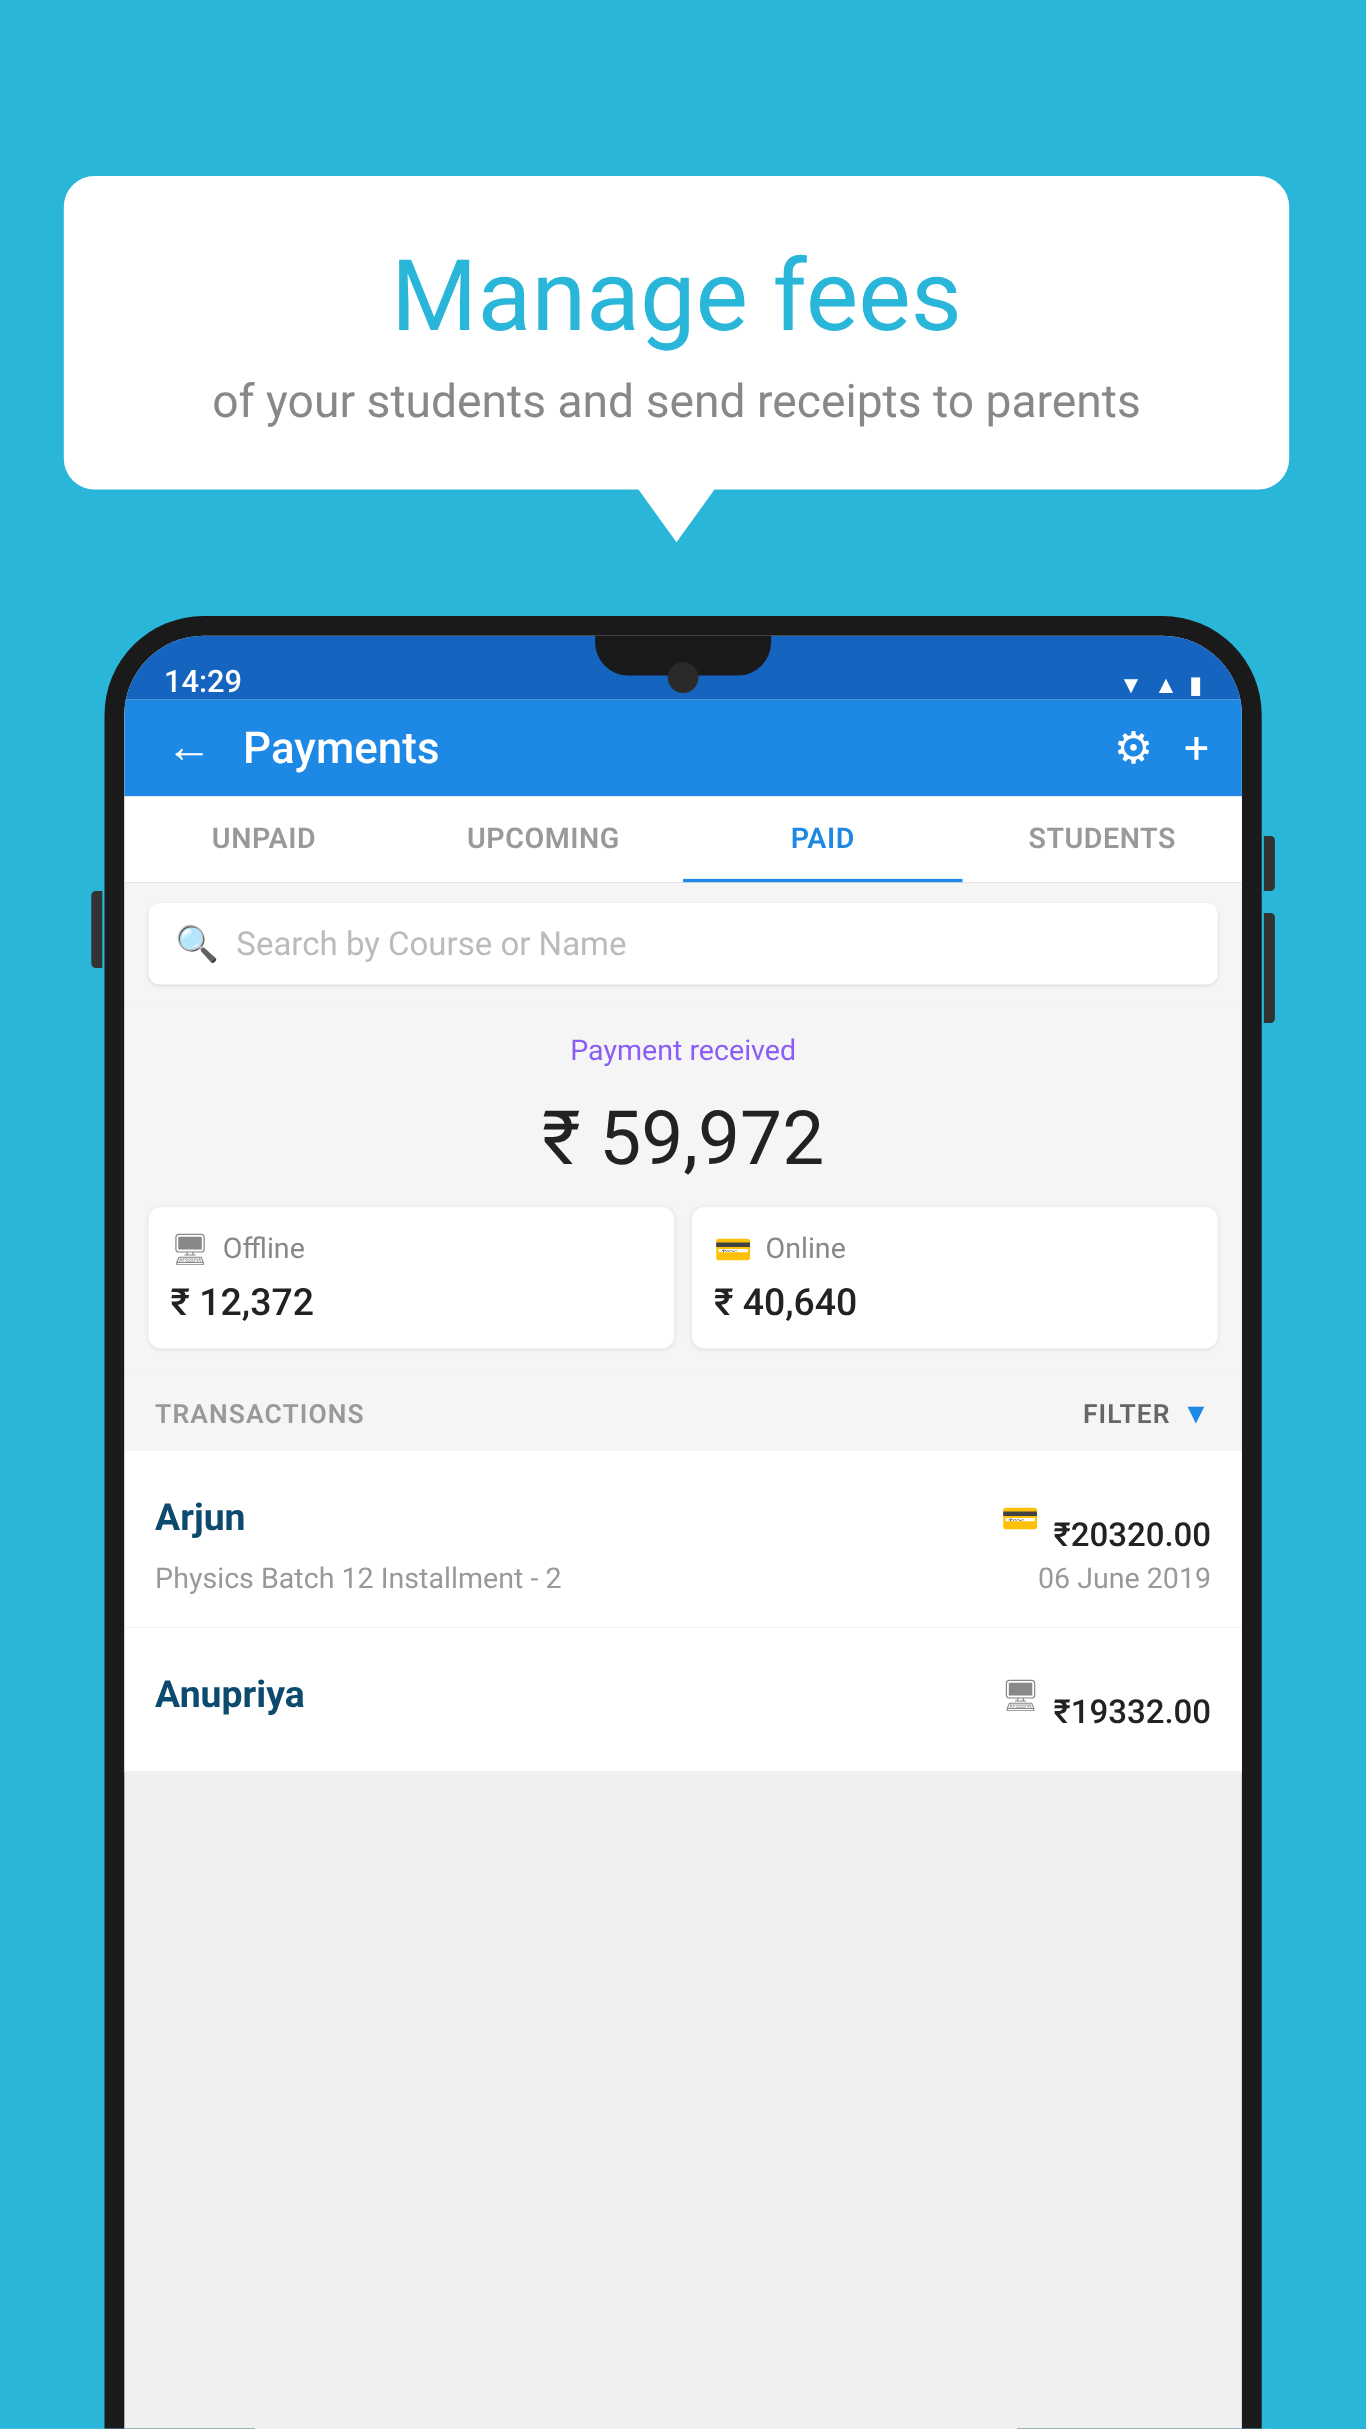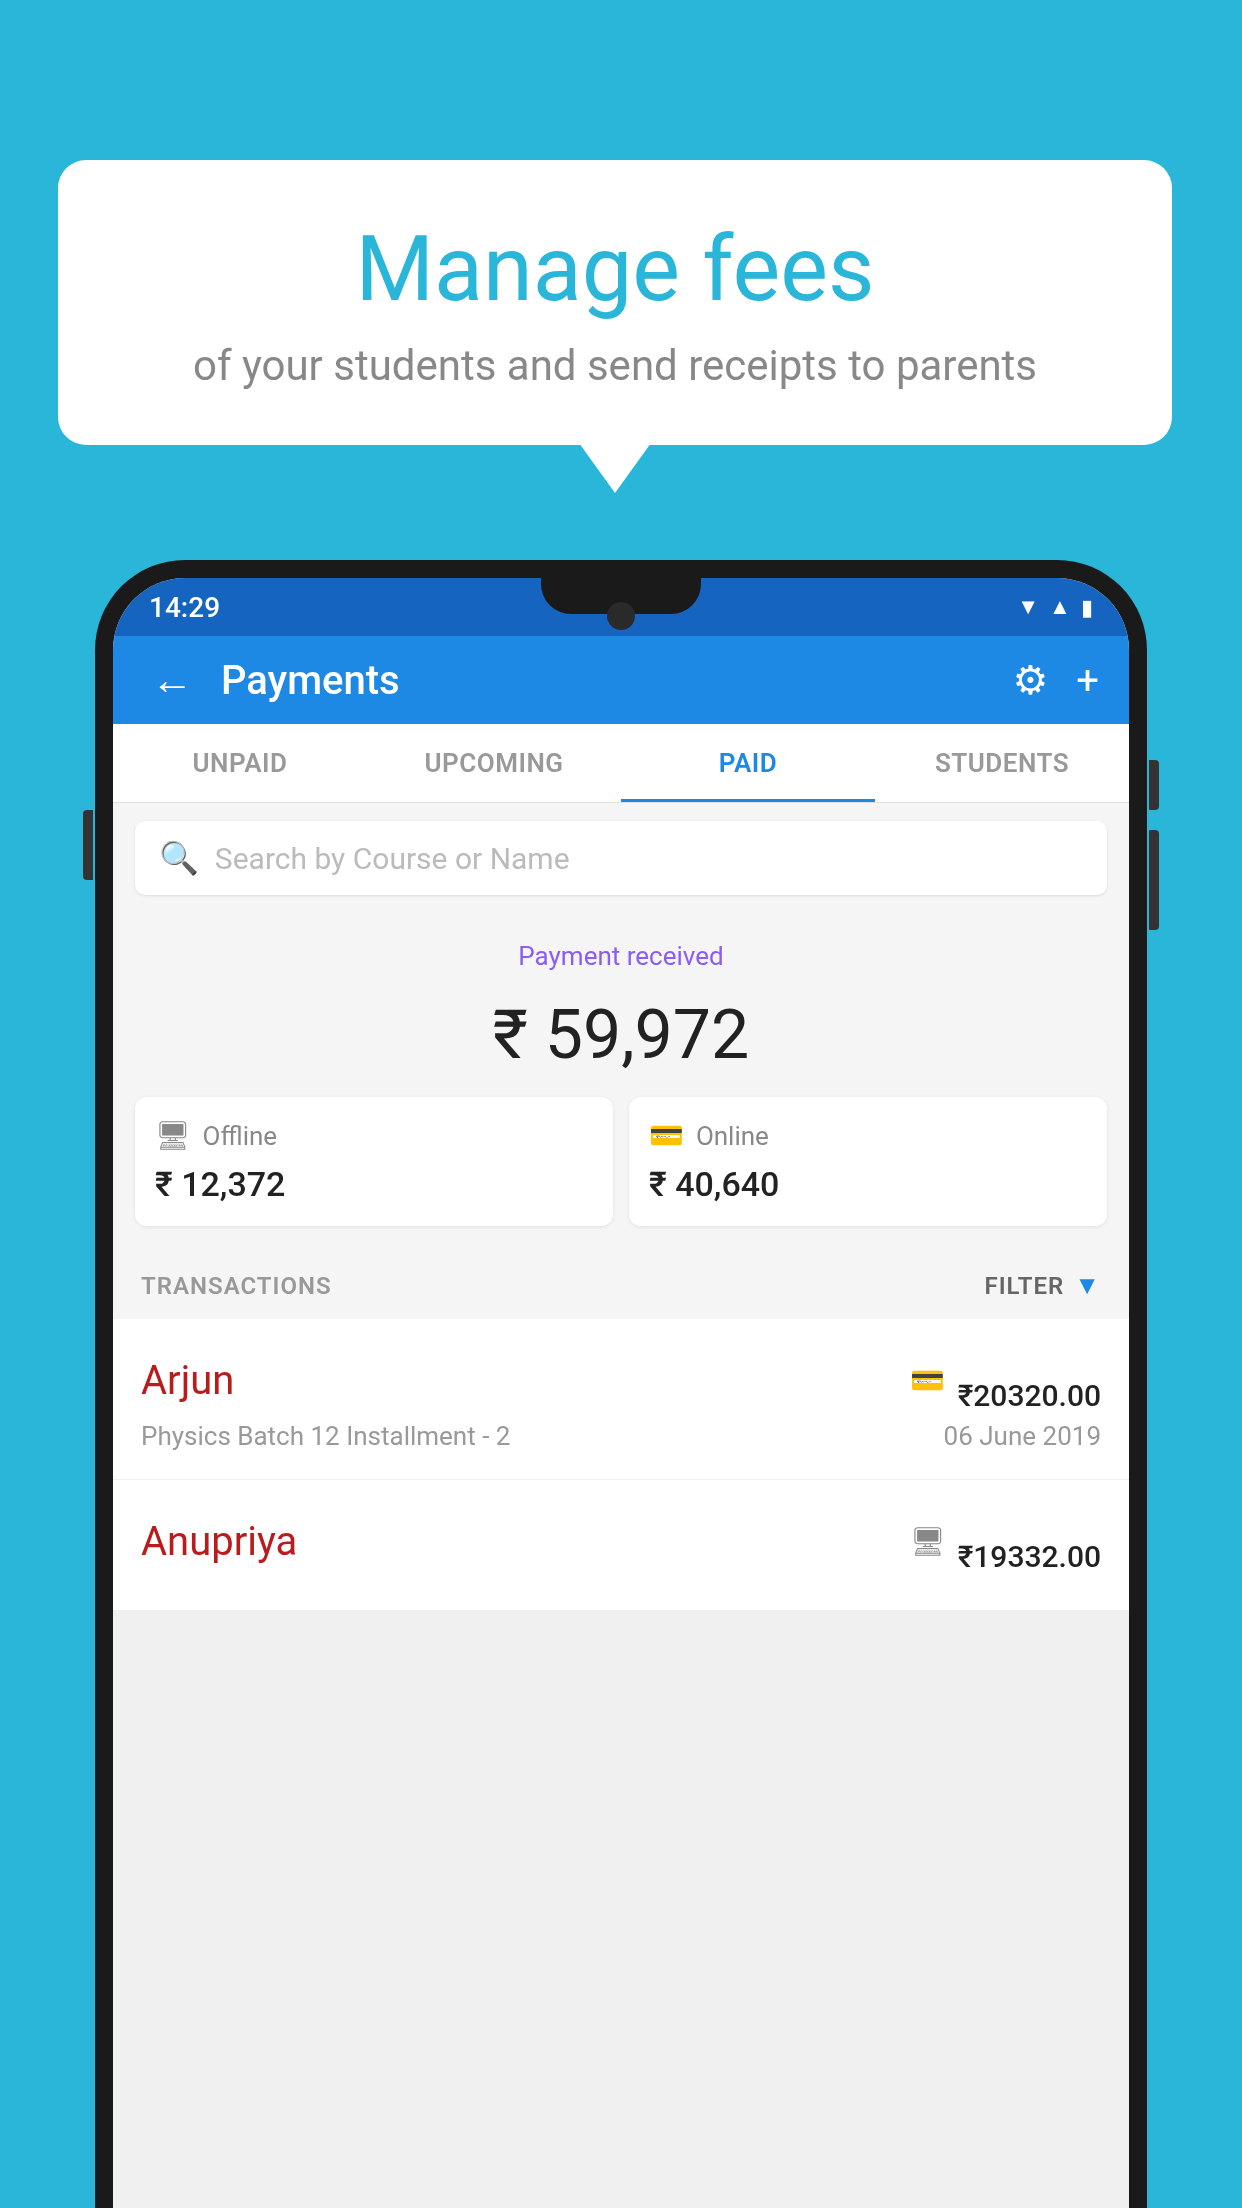--- a/index.html
+++ b/index.html
@@ -94,21 +94,21 @@
       overflow: hidden;
       height: 100%;
       position: relative;
     }
 
     
     .status-bar {
       background: #1565C0;
       height: 58px;
       display: flex;
-      align-items: center;
+      align-items: flex-end;
       justify-content: space-between;
       padding: 0 36px;
     }
     .status-time {
       color: white;
       font-size: 28px;
       font-weight: 500;
     }
     .status-icons {
       display: flex;
@@ -290,23 +290,23 @@
       padding: 28px 28px;
       border-bottom: 1px solid #f0f0f0;
     }
     .transaction-row-top {
       display: flex;
       justify-content: space-between;
       align-items: center;
       margin-bottom: 8px;
     }
     .transaction-name {
-      color: #b91c1c;
-      font-size: 40px;
-      font-weight: 400;
+      color: #0c4a6e;
+      font-size: 34px;
+      font-weight: 700;
     }
     .transaction-amount-container {
       display: flex;
       align-items: center;
       gap: 12px;
     }
     .transaction-mode-icon {
       color: #888;
       font-size: 28px;
     }

